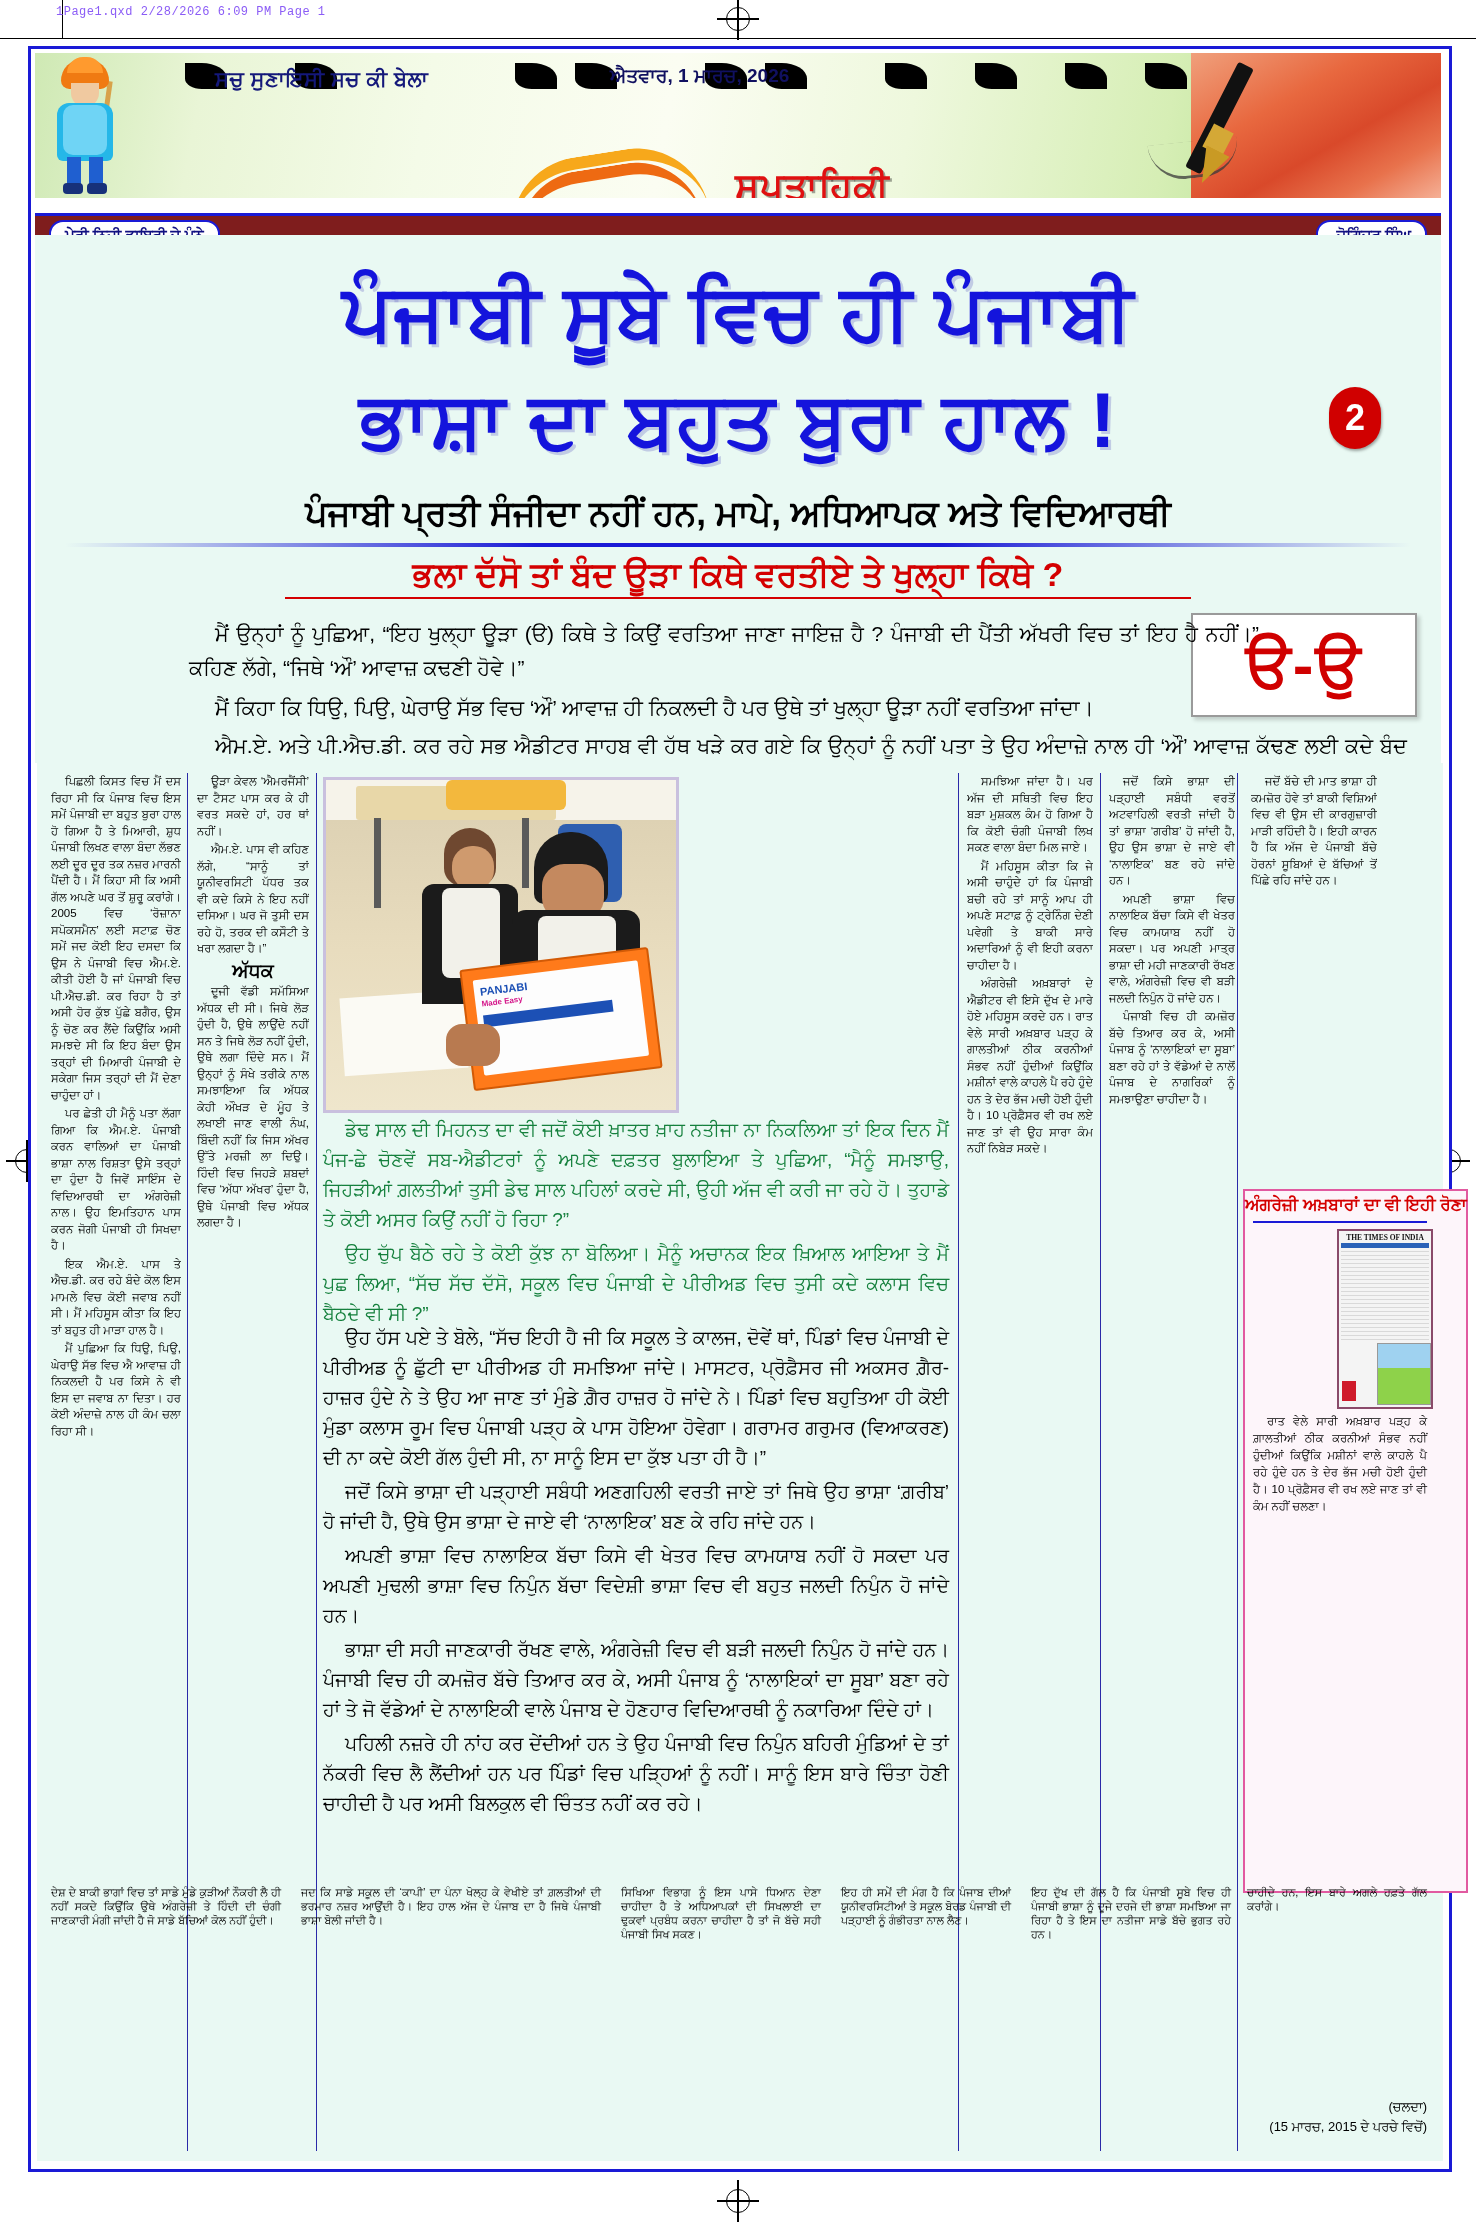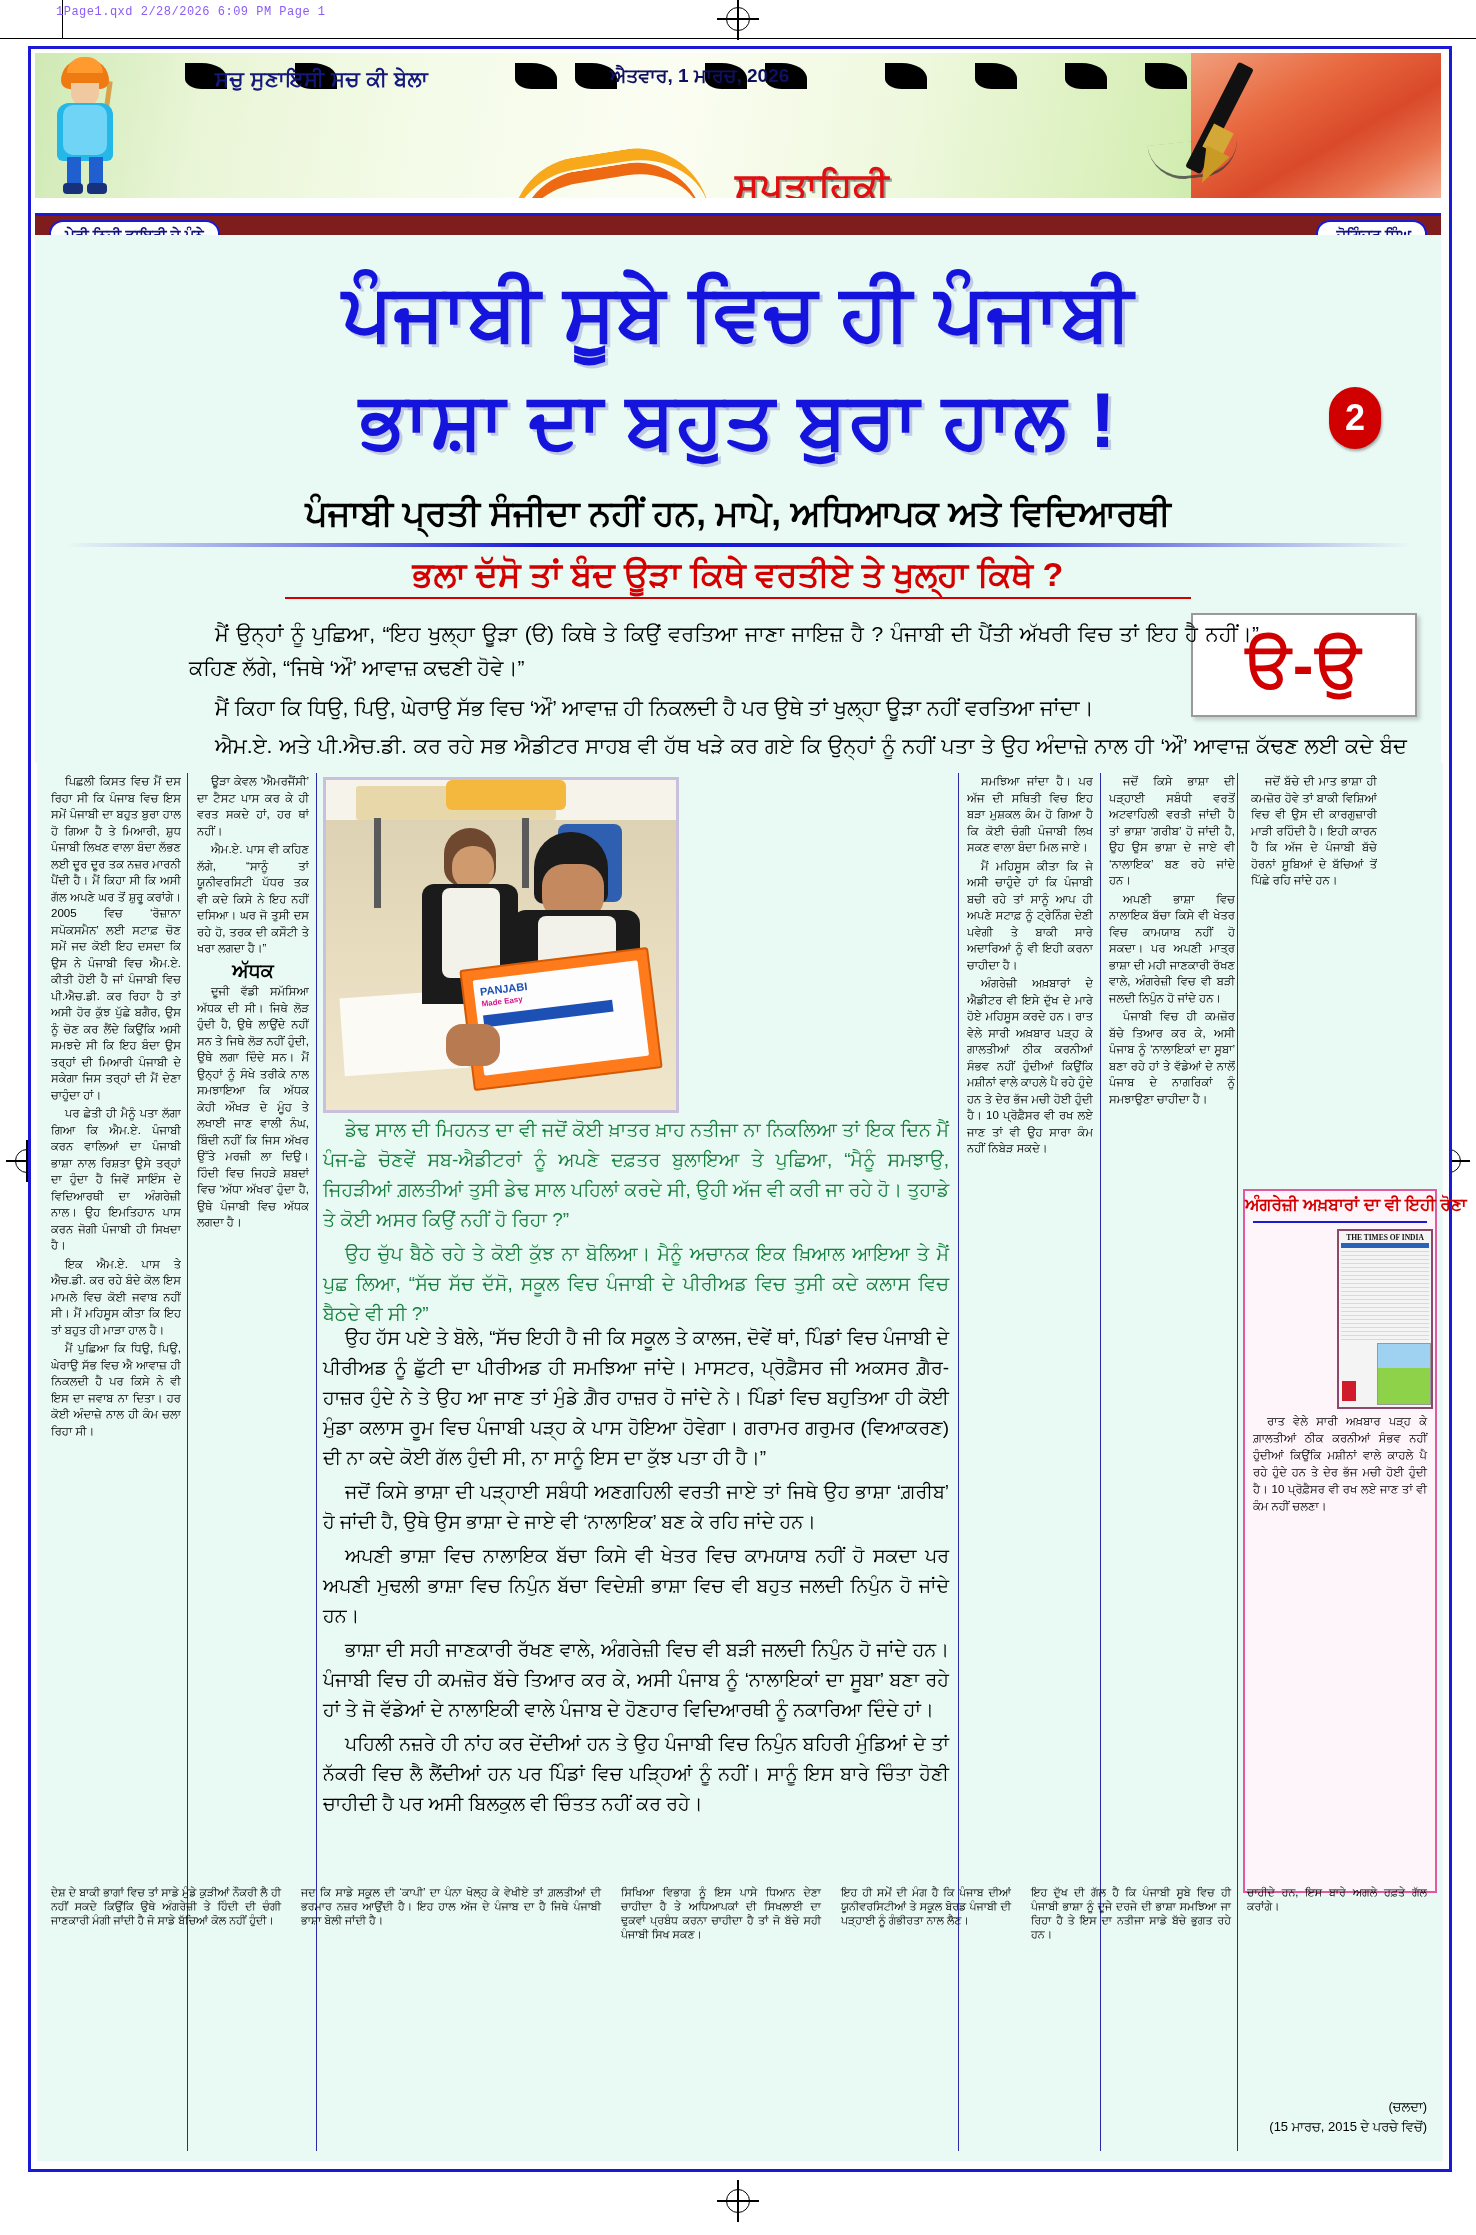--- a/index.html
+++ b/index.html
@@ -125,21 +125,21 @@
   .ph-book-t3{position:absolute;left:16px;top:46px;width:130px;height:12px;background:#1c50b5;}
   .ph-hand{position:absolute;left:120px;top:244px;width:54px;height:42px;background:#b87a50;border-radius:16px;}
   .ph-paper{position:absolute;left:16px;top:214px;width:124px;height:78px;background:#fbfaf4;transform:rotate(-4deg);}
 
   .caption{position:absolute;left:286px;top:352px;width:626px;font-size:19px;line-height:30px;color:#15803d;text-align:justify;}
   .caption p{margin:0 0 4px 0;text-indent:22px;}
   .body-mid{position:absolute;left:286px;top:560px;width:626px;font-size:19px;line-height:30px;color:#000;text-align:justify;}
   .body-mid p{margin:0 0 4px 0;text-indent:22px;}
 
   
-  .sidebox{position:absolute;left:1206px;top:426px;width:190px;height:700px;border:2px solid #e15aa0;background:#fdf5fa;}
+  .sidebox{position:absolute;left:1206px;top:426px;width:190px;height:700px;border:2px solid #e15aa0;background:#fdf5fa;padding-left:31px;}
   .sidebox-hd{position:absolute;left:0;top:4px;width:190px;text-align:center;font-size:17px;font-weight:bold;color:#d40000;white-space:nowrap;}
   .sidebox-hr{position:absolute;left:8px;top:30px;width:174px;height:2px;background:#1a1ad6;}
   .sidebox-txt{position:absolute;left:8px;top:38px;width:80px;font-size:11.5px;line-height:17px;color:#000;text-align:justify;}
   .sidebox-txt p{margin:0 0 3px 0;text-indent:0;}
   .toi{position:absolute;left:92px;top:38px;width:92px;height:176px;border:2px solid #8a4a6a;background:#f4f4f4;overflow:hidden;}
   .toi-hd{position:absolute;left:0;top:2px;width:92px;text-align:center;font-family:"Liberation Serif",serif;font-size:7.5px;font-weight:bold;color:#111;white-space:nowrap;}
   .toi-bar{position:absolute;left:2px;top:12px;width:88px;height:5px;background:#2a62b8;}
   .toi-grid{position:absolute;left:2px;top:20px;width:88px;height:90px;
     background:repeating-linear-gradient(180deg,#d9d9d9 0 1px,#f4f4f4 1px 4px);}
   .toi-img{position:absolute;left:38px;top:112px;width:52px;height:60px;background:linear-gradient(180deg,#9fd2f0 0 40%,#8ed24a 40% 100%);border:1px solid #999;}

